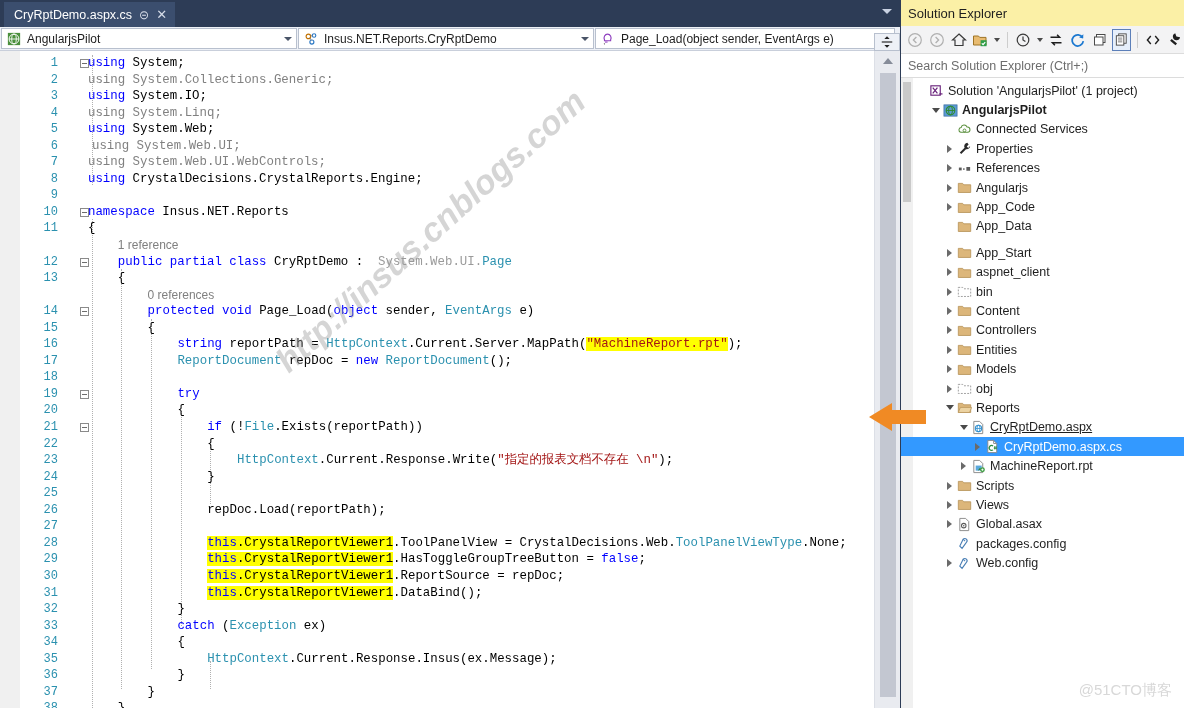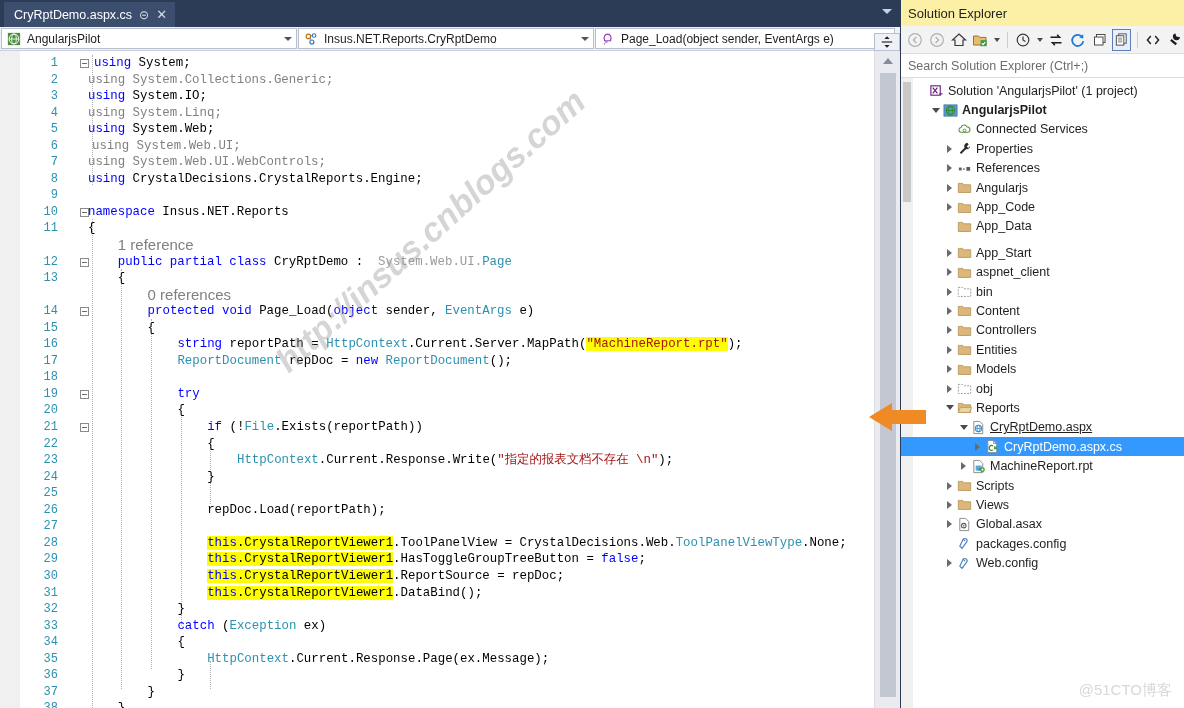--- a/index.html
+++ b/index.html
@@ -81,21 +81,21 @@
   .glyph:after {
     content:""; position:absolute; left:1px; top:3px; width:5px; height:1px; background:#6d6d6d;
   }
   .code {
     position:absolute; left:88px; top:0;
     font-family:"Liberation Mono", monospace; font-size:12.4px; line-height:16.55px;
     color:#000000;
   }
   .hint {
     position:absolute; left:88px; top:0;
-    font-family:"Liberation Sans", sans-serif; font-size:15px; line-height:16.55px;
+    font-family:"Liberation Sans", sans-serif; font-size:12px; line-height:16.55px;
     color:#808080;
   }
   
   .guides { position:absolute; left:0; top:0; width:874px; height:657px; pointer-events:none; }
   .guide {
     position:absolute; width:1px; border-left:1px dotted #b0b0b0;
   }
 
   
   .k  { color:#0000ff; }      
@@ -260,21 +260,21 @@
       <div class="guides" id="guides">
           <div class="guide" style="left: 92px; top: 4px; height: 130px;"></div>
           <div class="guide" style="left: 92px; top: 168px; height: 489px;"></div>
           <div class="guide" style="left: 121px; top: 218px; height: 420px;"></div>
           <div class="guide" style="left: 151px; top: 268px; height: 350px;"></div>
           <div class="guide" style="left: 181px; top: 360px; height: 215px;"></div>
           <div class="guide" style="left: 210px; top: 393px; height: 60px;"></div>
           <div class="guide" style="left: 210px; top: 610px; height: 28px;"></div>
         </div>
       <div id="code-rows">
-          <div class="row"><div class="lnum">1</div><div class="glyph" style="left: 80px;"></div><div class="code" style="left: 94px;"><span class="k">using</span><span> System;</span></div></div>
+          <div class="row"><div class="lnum">1</div><div class="glyph" style="left: 80px;"></div><div class="code" style="left: 88px;"><span class="k">using</span><span> System;</span></div></div>
           <div class="row"><div class="lnum">2</div><div class="code" style="left: 88px;"><span class="g">using System.Collections.Generic;</span></div></div>
           <div class="row"><div class="lnum">3</div><div class="code" style="left: 88px;"><span class="k">using</span><span> System.IO;</span></div></div>
           <div class="row"><div class="lnum">4</div><div class="code" style="left: 88px;"><span class="g">using System.Linq;</span></div></div>
           <div class="row"><div class="lnum">5</div><div class="code" style="left: 88px;"><span class="k">using</span><span> System.Web;</span></div></div>
           <div class="row"><div class="lnum">6</div><div class="code" style="left: 92px;"><span class="g">using System.Web.UI;</span></div></div>
           <div class="row"><div class="lnum">7</div><div class="code" style="left: 88px;"><span class="g">using System.Web.UI.WebControls;</span></div></div>
           <div class="row"><div class="lnum">8</div><div class="code" style="left: 88px;"><span class="k">using</span><span> CrystalDecisions.CrystalReports.Engine;</span></div></div>
           <div class="row"><div class="lnum">9</div><div class="code" style="left: 88px;"></div></div>
           <div class="row"><div class="lnum">10</div><div class="glyph" style="left: 80px;"></div><div class="code" style="left: 88px;"><span class="k">namespace</span><span> Insus.NET.Reports</span></div></div>
           <div class="row"><div class="lnum">11</div><div class="code" style="left: 88px;"><span>{</span></div></div>
@@ -296,21 +296,21 @@
           <div class="row"><div class="lnum">25</div><div class="code" style="left: 207.2px;"></div></div>
           <div class="row"><div class="lnum">26</div><div class="code" style="left: 207.2px;"><span>repDoc.Load(reportPath);</span></div></div>
           <div class="row"><div class="lnum">27</div><div class="code" style="left: 207.2px;"></div></div>
           <div class="row"><div class="lnum">28</div><div class="code" style="left: 207.2px;"><span class="k hl">this</span><span class="hl">.CrystalReportViewer1</span><span>.ToolPanelView = CrystalDecisions.Web.</span><span class="t">ToolPanelViewType</span><span>.None;</span></div></div>
           <div class="row"><div class="lnum">29</div><div class="code" style="left: 207.2px;"><span class="k hl">this</span><span class="hl">.CrystalReportViewer1</span><span>.HasToggleGroupTreeButton = </span><span class="k">false</span><span>;</span></div></div>
           <div class="row"><div class="lnum">30</div><div class="code" style="left: 207.2px;"><span class="k hl">this</span><span class="hl">.CrystalReportViewer1</span><span>.ReportSource = repDoc;</span></div></div>
           <div class="row"><div class="lnum">31</div><div class="code" style="left: 207.2px;"><span class="k hl">this</span><span class="hl">.CrystalReportViewer1</span><span>.DataBind();</span></div></div>
           <div class="row"><div class="lnum">32</div><div class="code" style="left: 177.4px;"><span>}</span></div></div>
           <div class="row"><div class="lnum">33</div><div class="code" style="left: 177.4px;"><span class="k">catch</span><span> (</span><span class="t">Exception</span><span> ex)</span></div></div>
           <div class="row"><div class="lnum">34</div><div class="code" style="left: 177.4px;"><span>{</span></div></div>
-          <div class="row"><div class="lnum">35</div><div class="code" style="left: 207.2px;"><span class="t">HttpContext</span><span>.Current.Response.Page(ex.Message);</span></div></div>
+          <div class="row"><div class="lnum">35</div><div class="code" style="left: 207.2px;"><span class="t">HttpContext</span><span>.Current.Response.Insus(ex.Message);</span></div></div>
           <div class="row"><div class="lnum">36</div><div class="code" style="left: 177.4px;"><span>}</span></div></div>
           <div class="row"><div class="lnum">37</div><div class="code" style="left: 147.6px;"><span>}</span></div></div>
           <div class="row"><div class="lnum">38</div><div class="code" style="left: 117.8px;"><span>}</span></div></div>
         </div>
       <div class="wm-diag">http://insus.cnblogs.com</div>
     </div>
 
     <div id="vscroll">
       <div class="up-arrow"></div>
       <div class="thumb"></div>

